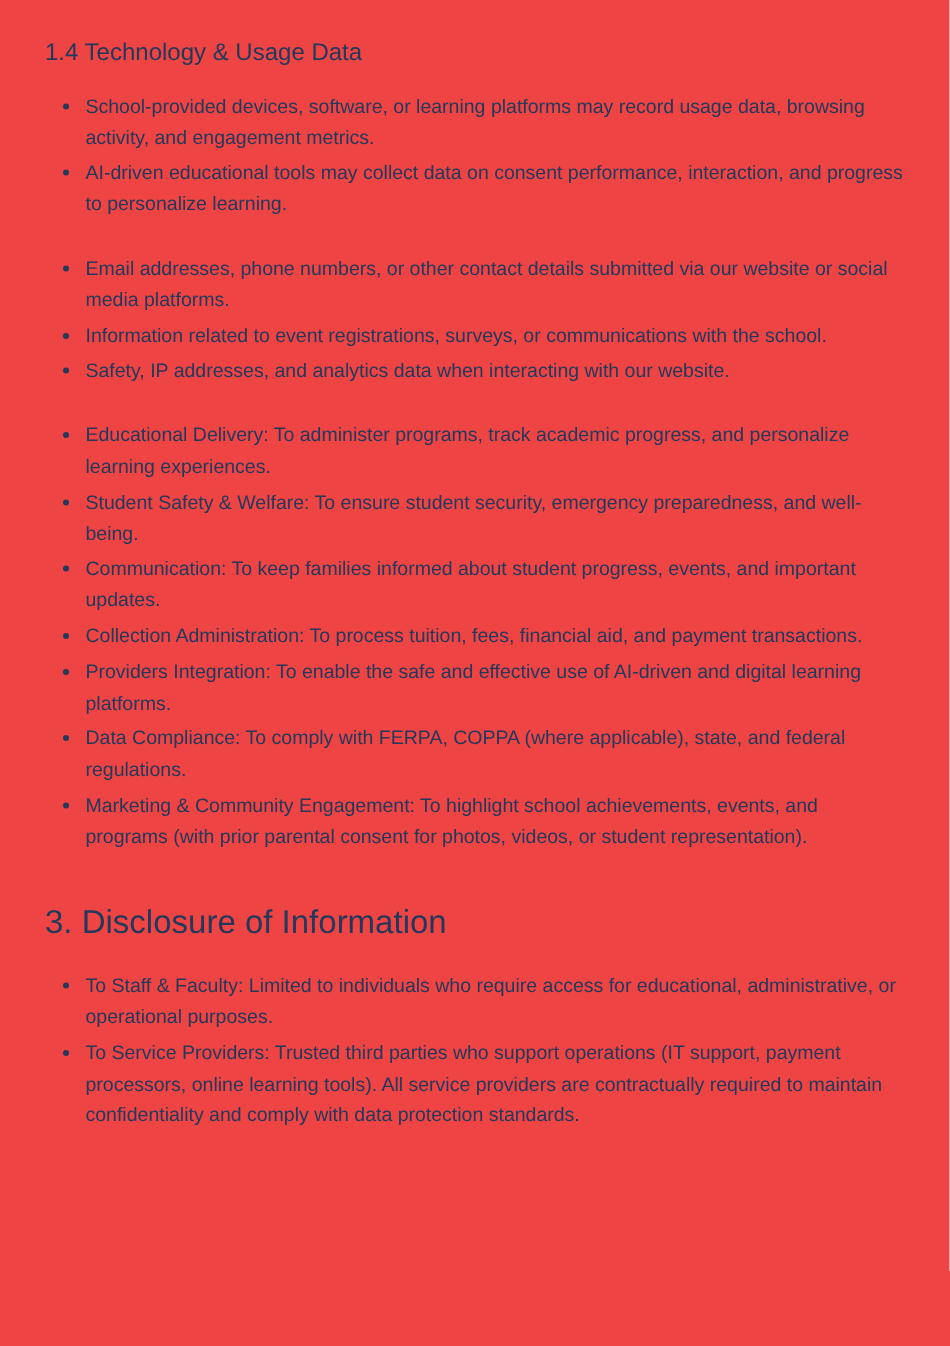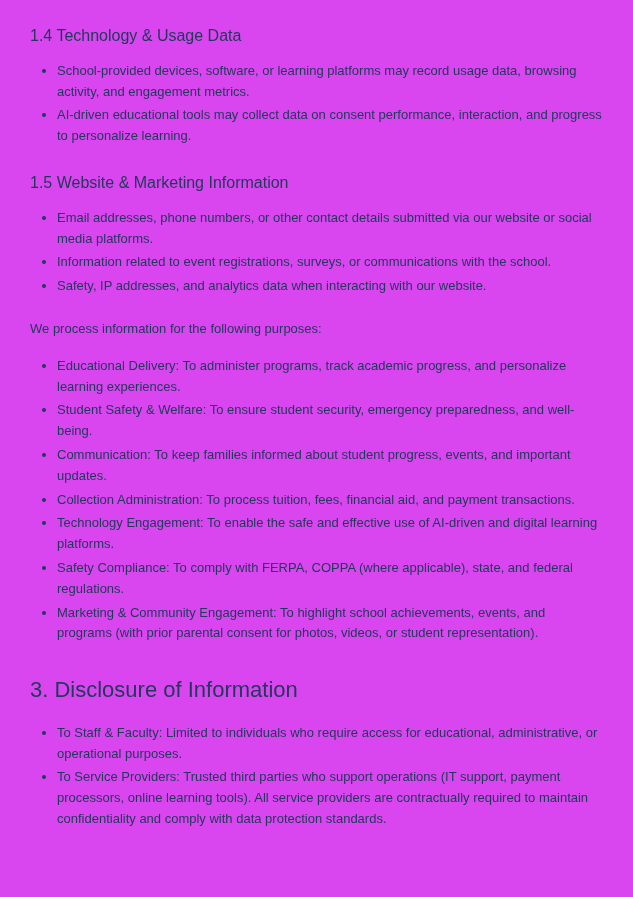--- a/index.html
+++ b/index.html
@@ -2,21 +2,21 @@
 <html><head>
 <meta charset="utf-8">
 <style>
   html, body { margin: 0; padding: 0; background: #ffffff; }
   .page {
     width: 633px;
     height: 897px;
     box-sizing: border-box;
     padding: 24px 30px 30px 30px;
     overflow: hidden;
-    background: #d946ef;
+    background: #ef4444;
     font-family: "Liberation Sans", sans-serif;
     color: #22395c;
   }
   h2, h3, p, ul { color: #22395c; }
   h3 {
     font-size: 16px;
     font-weight: 400;
     line-height: 1.3;
     margin: 26px 0 12px 0;
   }
@@ -47,35 +47,33 @@
 <body>
 
 <div class="page">
 
   <h3 class="first">1.4 Technology &amp; Usage Data</h3>
   <ul>
     <li>School-provided devices, software, or learning platforms may record usage data, browsing activity, and engagement metrics.</li>
     <li>AI-driven educational tools may collect data on consent performance, interaction, and progress to personalize learning.</li>
   </ul>
 
-  <h3>1.5 Website &amp; Marketing Information</h3>
   <ul>
     <li>Email addresses, phone numbers, or other contact details submitted via our website or social media platforms.</li>
     <li>Information related to event registrations, surveys, or communications with the school.</li>
     <li>Safety, IP addresses, and analytics data when interacting with our website.</li>
   </ul>
 
-  <p>We process information for the following purposes:</p>
   <ul>
     <li><strong>Educational Delivery:</strong><span> To administer programs, track academic progress, and personalize learning experiences.</span></li>
     <li><strong>Student Safety &amp; Welfare:</strong><span> To ensure student security, emergency preparedness, and well-being.</span></li>
     <li><strong>Communication:</strong><span> To keep families informed about student progress, events, and important updates.</span></li>
     <li><strong>Collection Administration:</strong><span> To process tuition, fees, financial aid, and payment transactions.</span></li>
-    <li><strong>Technology Engagement:</strong><span> To enable the safe and effective use of AI-driven and digital learning platforms.</span></li>
-    <li><strong>Safety Compliance:</strong><span> To comply with FERPA, COPPA (where applicable), state, and federal regulations.</span></li>
+    <li><strong>Providers Integration:</strong><span> To enable the safe and effective use of AI-driven and digital learning platforms.</span></li>
+    <li><strong>Data Compliance:</strong><span> To comply with FERPA, COPPA (where applicable), state, and federal regulations.</span></li>
     <li><strong>Marketing &amp; Community Engagement:</strong><span> To highlight school achievements, events, and programs (with prior parental consent for photos, videos, or student representation).</span></li>
   </ul>
 
   <h2>3. Disclosure of Information</h2>
   <ul>
     <li><strong>To Staff &amp; Faculty:</strong><span> Limited to individuals who require access for educational, administrative, or operational purposes.</span></li>
     <li><strong>To Service Providers:</strong><span> Trusted third parties who support operations (IT support, payment processors, online learning tools). All service providers are contractually required to maintain confidentiality and comply with data protection standards.</span></li>
 
   </ul>
 

